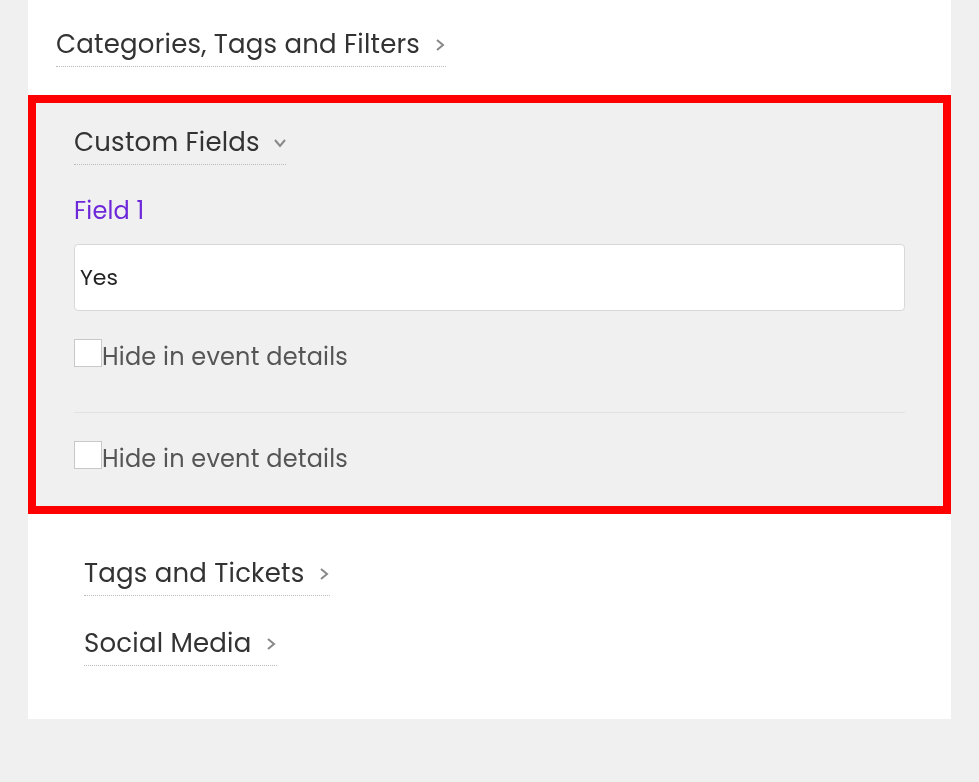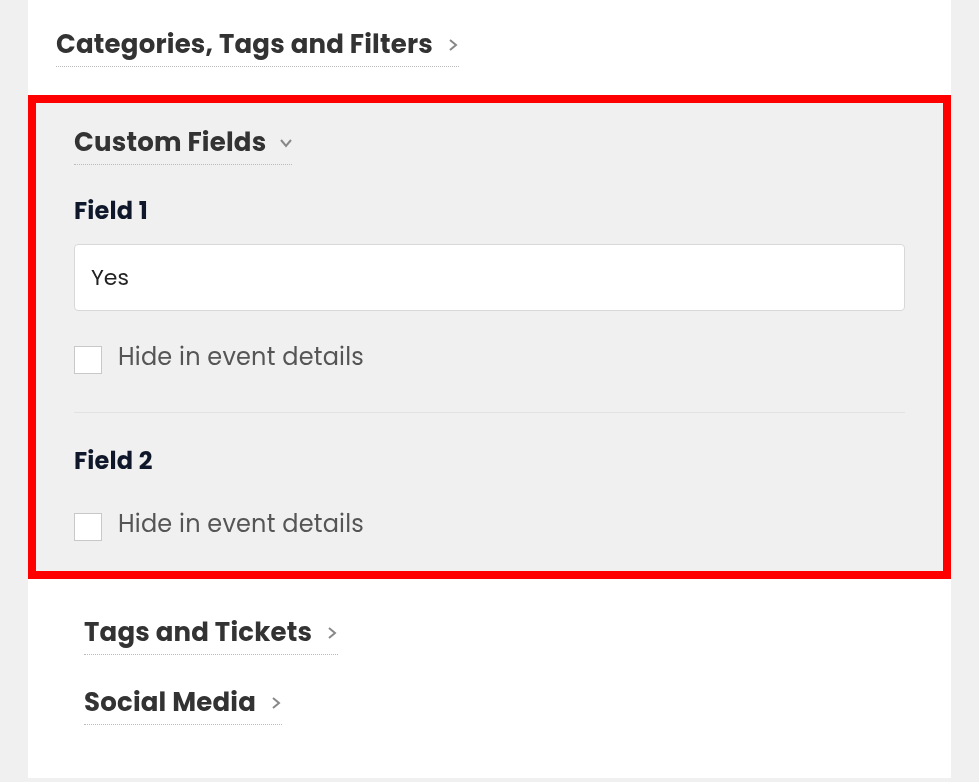--- a/index.html
+++ b/index.html
@@ -20,21 +20,21 @@
     }
     .panel {
       background: #ffffff;
       padding: 25px 28px;
     }
     .section-toggle {
       display: inline-flex;
       align-items: center;
       gap: 14px;
       font-size: 26px;
-      font-weight: 700;
+      font-weight: 400;
       color: #333;
       letter-spacing: 0.2px;
       border-bottom: 1px dotted #bbb;
       padding-bottom: 2px;
       cursor: pointer;
       margin-bottom: 0;
     }
     .chevron {
       display: inline-flex;
       align-items: center;
@@ -43,50 +43,49 @@
     .chevron svg {
       width: 12px;
       height: 12px;
       stroke: #888;
       stroke-width: 2;
       fill: none;
     }
     .highlight-box {
       border: 8px solid #ff0000;
       background: #f0f0f0;
-      margin: 6px -28px;
+      margin: 12px -28px;
       padding: 20px 38px 30px 38px;
     }
     .field-label {
       font-size: 24px;
-      font-weight: 700;
-      color: #0f172a;
+      font-weight: 400;
+      color: #6d28d9;
       margin-top: 30px;
       margin-bottom: 16px;
       letter-spacing: 0.2px;
     }
     .field-label.first {
       margin-top: 28px;
     }
     .text-input {
       width: 100%;
       font-size: 22px;
       font-family: inherit;
       font-weight: 400;
       color: #222;
-      padding: 16px 16px;
+      padding: 16px 5px;
       border: 1px solid #d8d8d8;
       border-radius: 4px;
       background: #fff;
       outline: none;
     }
     .checkbox-row {
       display: flex;
-      align-items: flex-end;
-      gap: 16px;
+      align-items: flex-start;
       margin-top: 28px;
     }
     .checkbox {
       width: 28px;
       height: 28px;
       border: 1px solid #c8c8c8;
       background: #fff;
       cursor: pointer;
       flex-shrink: 0;
     }
@@ -137,21 +136,20 @@
 
       <div class="field-label first">Field 1</div>
       <input class="text-input" type="text" value="Yes" style="">
       <div class="checkbox-row">
         <div class="checkbox"></div>
         <span class="checkbox-label">Hide in event details</span>
       </div>
 
       <hr class="divider">
 
-      <div class="field-label">Field 2</div>
       <div class="checkbox-row">
         <div class="checkbox"></div>
         <span class="checkbox-label">Hide in event details</span>
       </div>
     </div>
 
     <div class="sections-below">
       <div class="section-row">
         <span class="section-toggle">
           <span>Tags and Tickets</span>

